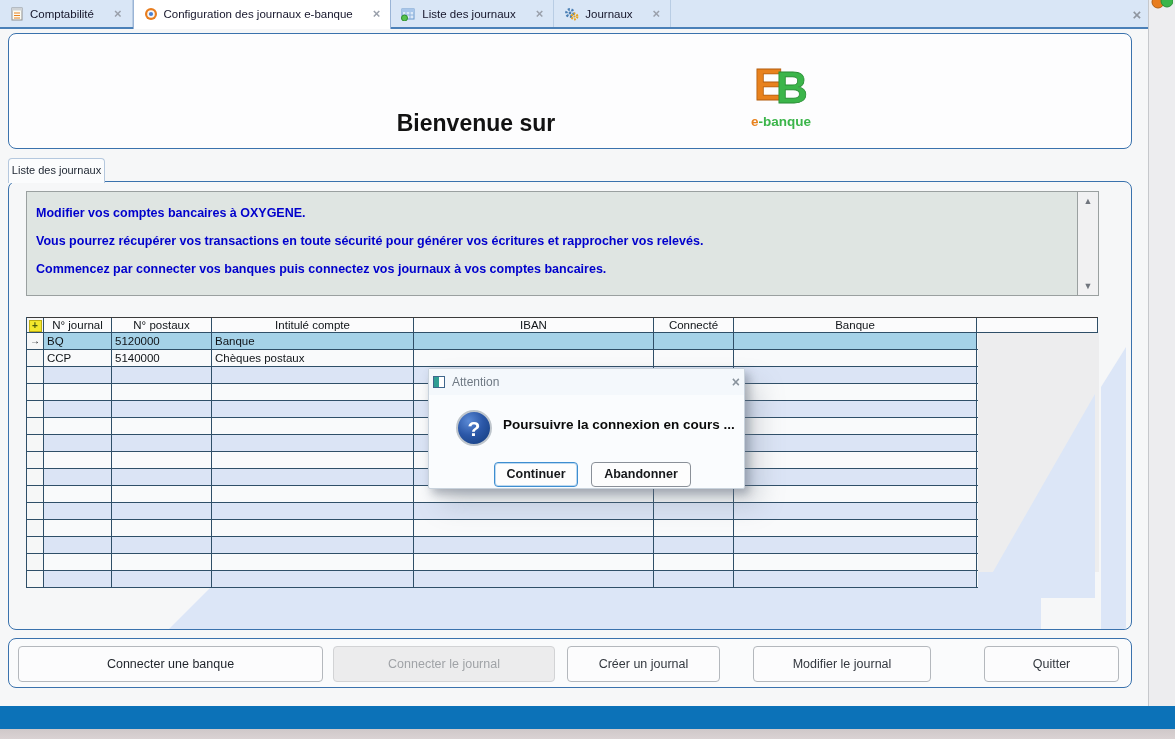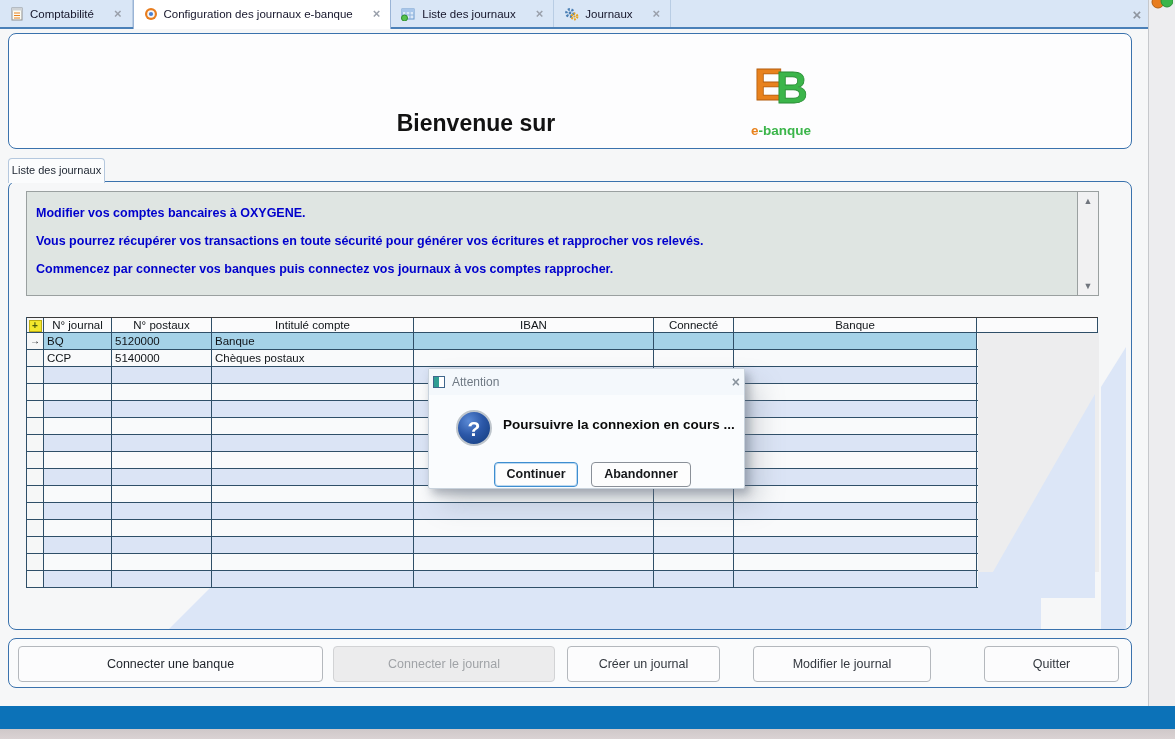--- a/index.html
+++ b/index.html
@@ -20,21 +20,21 @@
 
   
   .right-strip{position:absolute;left:1148px;top:0;width:27px;height:706px;background:#ededef;border-left:1px solid #c6c8cc;}
 
   
   .panel{position:absolute;border:1px solid #3a72ad;border-radius:8px;background:#fdfdfe;}
   .welcome{left:8px;top:33px;width:1124px;height:116px;}
   .welcome-title{position:absolute;left:0;top:76px;width:934px;text-align:center;
                  font-size:23px;font-weight:bold;color:#121212;}
   .logo{position:absolute;left:730px;top:26px;width:84px;text-align:center;}
-  .logo-text{font-size:13.5px;font-weight:bold;margin-top:11px;}
+  .logo-text{font-size:13.5px;font-weight:bold;margin-top:2px;}
   .logo-text .e{color:#e8821e;} .logo-text .rest{color:#3bb54a;}
 
   .subtab{position:absolute;left:8px;top:158px;width:97px;height:25px;background:#fbfcfd;
           border:1px solid #b5c8de;border-bottom:none;border-radius:4px 4px 0 0;z-index:3;
           font-size:11px;color:#1c2430;text-align:center;padding-top:5px;}
 
   .content{left:8px;top:181px;width:1124px;height:449px;background:#f6f7f8;overflow:hidden;z-index:1;}
   .decor{position:absolute;left:0;top:0;}
 
   
@@ -169,21 +169,21 @@
     <svg class="decor" width="1122" height="447">
       <rect x="968" y="150" width="122" height="240" fill="#ededee"></rect>
       <polygon points="969,416 1086,212 1086,416" fill="#dce6f7"></polygon>
       <polygon points="1092,447 1092,205 1117,165 1117,447" fill="#dce6f7"></polygon>
       <polygon points="217,390 1032,390 1032,447 160,447" fill="#dce6f7"></polygon>
     </svg>
 
     <div class="infobox">
       <div class="infoline">Modifier vos comptes bancaires à OXYGENE.</div>
       <div class="infoline">Vous pourrez récupérer vos transactions en toute sécurité pour générer vos écritures et rapprocher vos relevés.</div>
-      <div class="infoline">Commencez par connecter vos banques puis connectez vos journaux à vos comptes rapprocher.</div>
+      <div class="infoline">Commencez par connecter vos banques puis connectez vos journaux à vos comptes bancaires.</div>
       <div class="vscroll">
         <div class="up">▲</div>
         <div class="dn">▼</div>
       </div>
     </div>
 
     <div class="etable">
       <div class="thead">
         <div class="tcell c-ind">
             <span class="plusbox">+</span>

